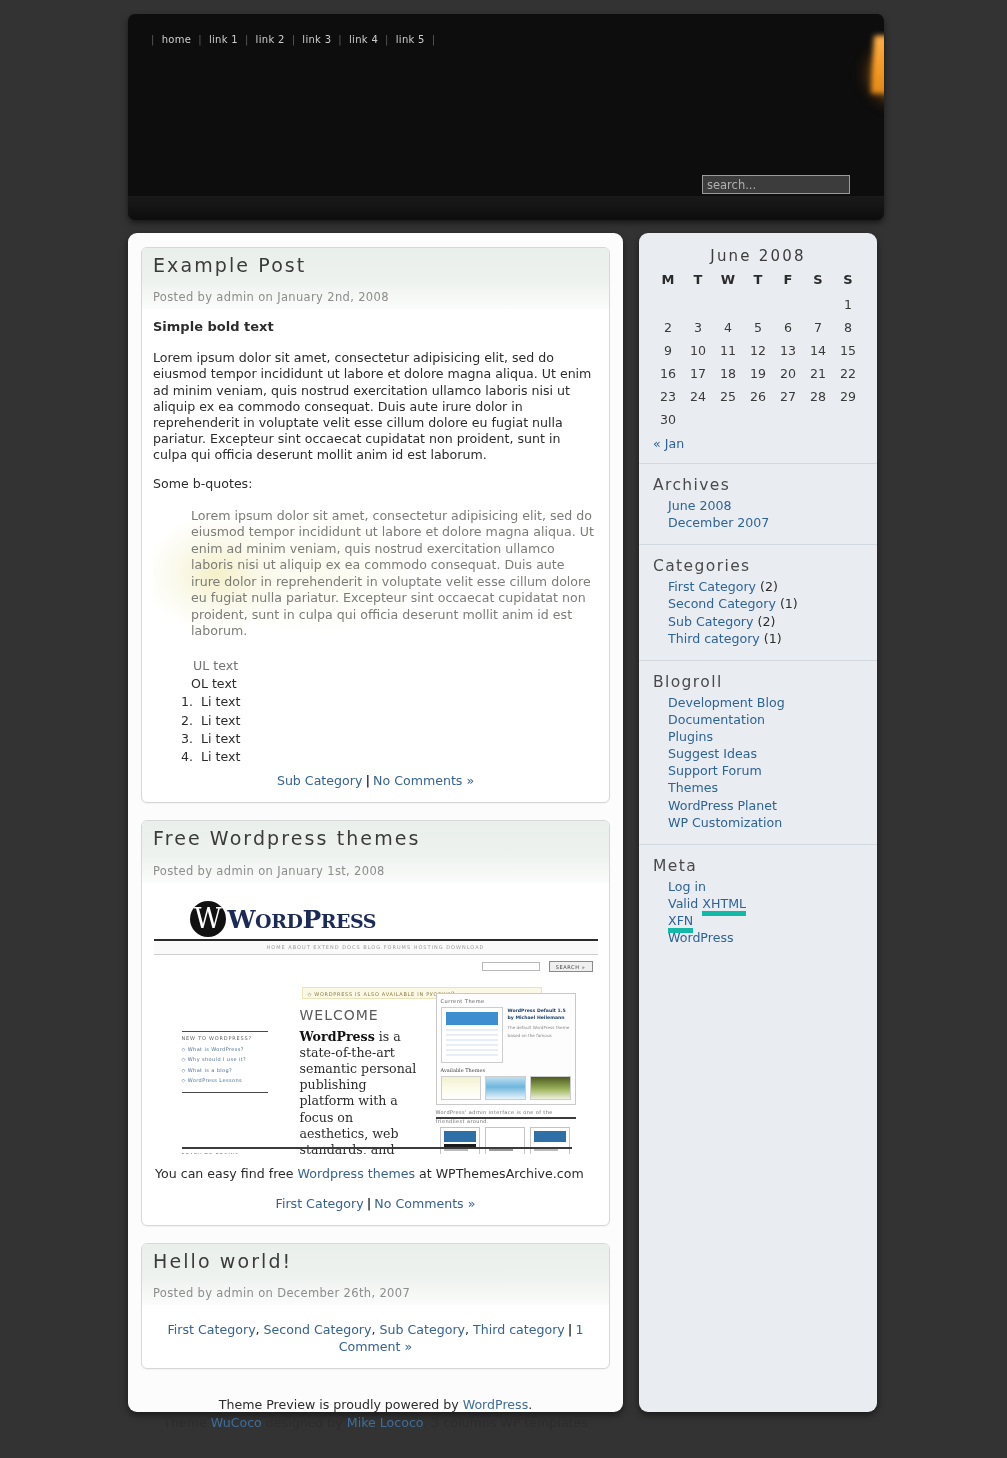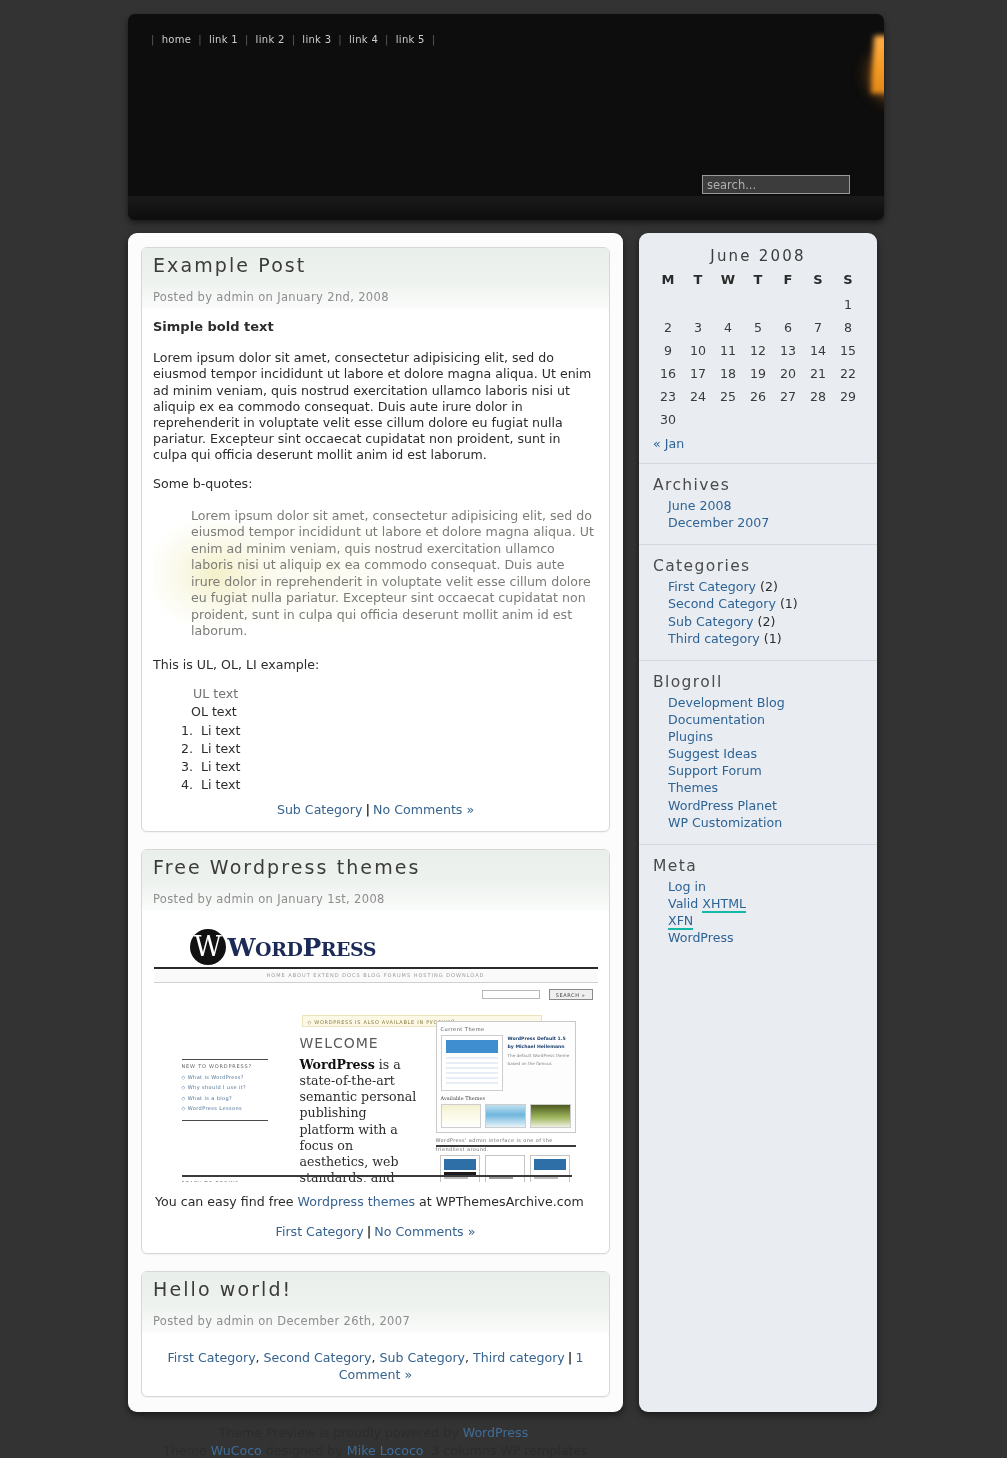--- a/index.html
+++ b/index.html
@@ -228,21 +228,21 @@
   .side-sec { padding:12px 14px 13px 14px; border-bottom:1px solid #d2d8e0; }
   .side-sec:last-child { border-bottom:none; }
   .side-title {
     font-size:15.5px; font-weight:normal; color:#4a4a4a;
     letter-spacing:1.4px; margin:0 0 3px 0;
   }
   .side-list { list-style:none; margin:0; padding:0 0 0 15px; }
   .side-list li { font-size:12.6px; line-height:1.36; color:#2c2c2c; }
   .side-list li a { color:#2e6395; }
   .side-list li .cnt { color:#2c2c2c; }
-  .under { border-bottom:2px solid #14b8a6; }
+  .under { border-bottom:5px solid #14b8a6; }
 
   
   #cal-sec { padding:14px 14px 12px 14px; border-bottom:1px solid #d2d8e0; }
   table.cal { width:100%; border-collapse:collapse; }
   table.cal caption {
     font-size:15px; letter-spacing:2.2px; color:#3c3c3c;
     padding-bottom:5px; font-weight:normal;
   }
   table.cal th {
     font-size:13px; color:#2b2b2b; font-weight:bold; padding:2px 0 6px 0; text-align:center;
@@ -286,21 +286,20 @@
   <div class="post">
     <div class="post-head">
       <h2 class="post-title">Example Post</h2>
       <div class="post-meta">Posted by admin on January 2nd, 2008</div>
     </div>
     <div class="post-body">
       <p class="bold">Simple bold text</p>
       <p>Lorem ipsum dolor sit amet, consectetur adipisicing elit, sed do eiusmod tempor incididunt ut labore et dolore magna aliqua. Ut enim ad minim veniam, quis nostrud exercitation ullamco laboris nisi ut aliquip ex ea commodo consequat. Duis aute irure dolor in reprehenderit in voluptate velit esse cillum dolore eu fugiat nulla pariatur. Excepteur sint occaecat cupidatat non proident, sunt in culpa qui officia deserunt mollit anim id est laborum.</p>
       <p>Some b-quotes:</p>
       <blockquote>Lorem ipsum dolor sit amet, consectetur adipisicing elit, sed do eiusmod tempor incididunt ut labore et dolore magna aliqua. Ut enim ad minim veniam, quis nostrud exercitation ullamco laboris nisi ut aliquip ex ea commodo consequat. Duis aute irure dolor in reprehenderit in voluptate velit esse cillum dolore eu fugiat nulla pariatur. Excepteur sint occaecat cupidatat non proident, sunt in culpa qui officia deserunt mollit anim id est laborum.</blockquote>
-      <p>This is UL, OL, LI example:</p>
       <ul class="ul-demo">
         <li>UL text</li>
       </ul>
       <div class="ol-text">OL text</div>
       <ol class="ol-demo">
         <li>Li text</li>
         <li>Li text</li>
         <li>Li text</li>
         <li>Li text</li>
       </ol>

